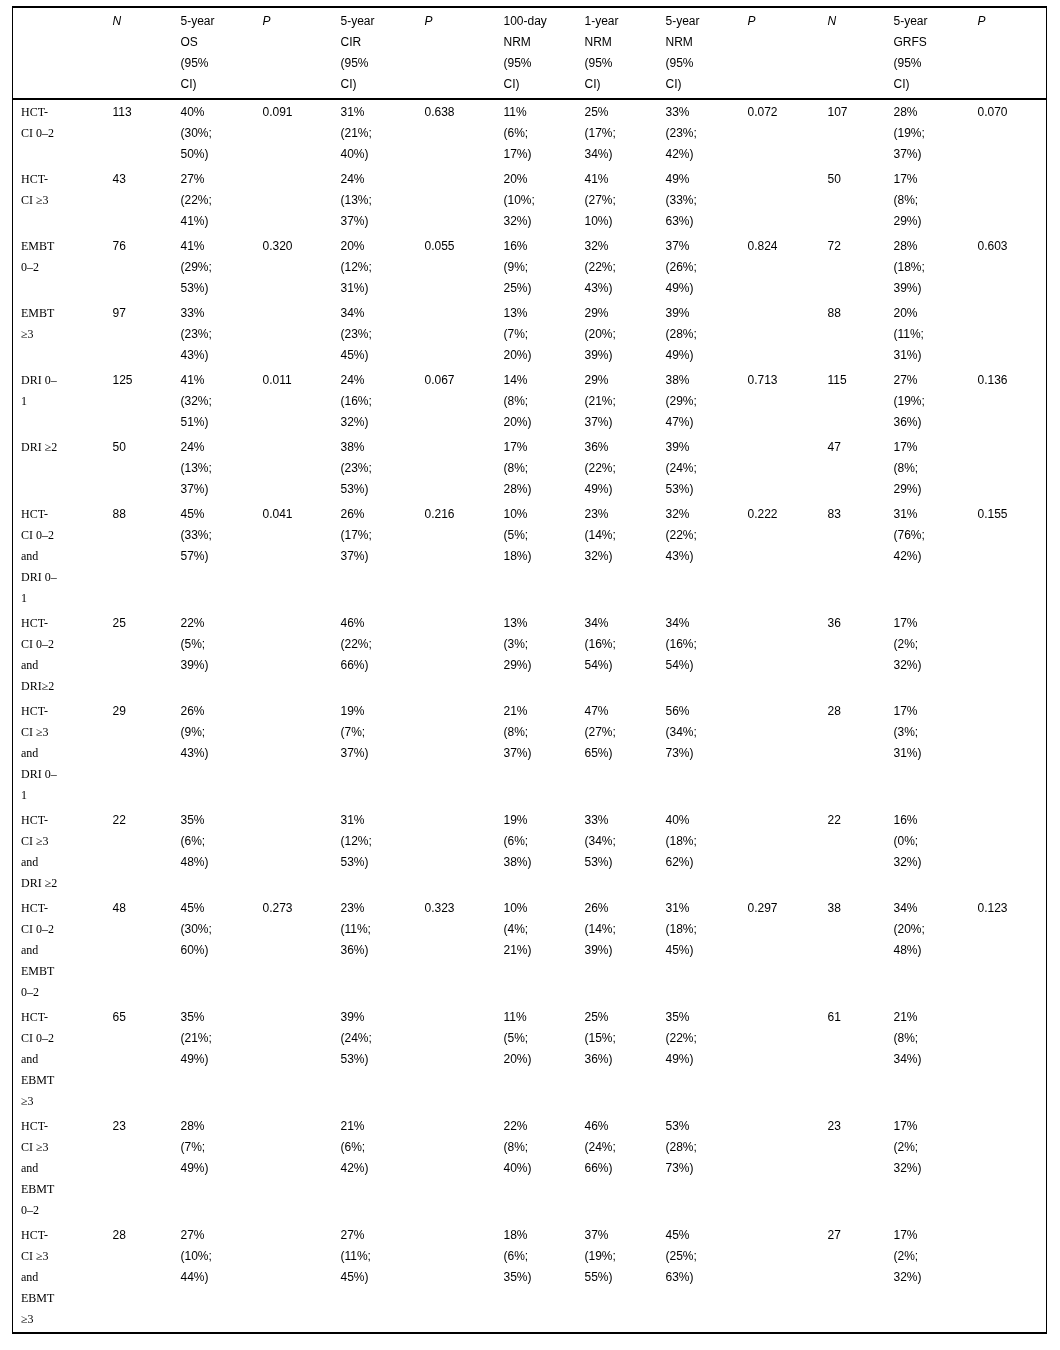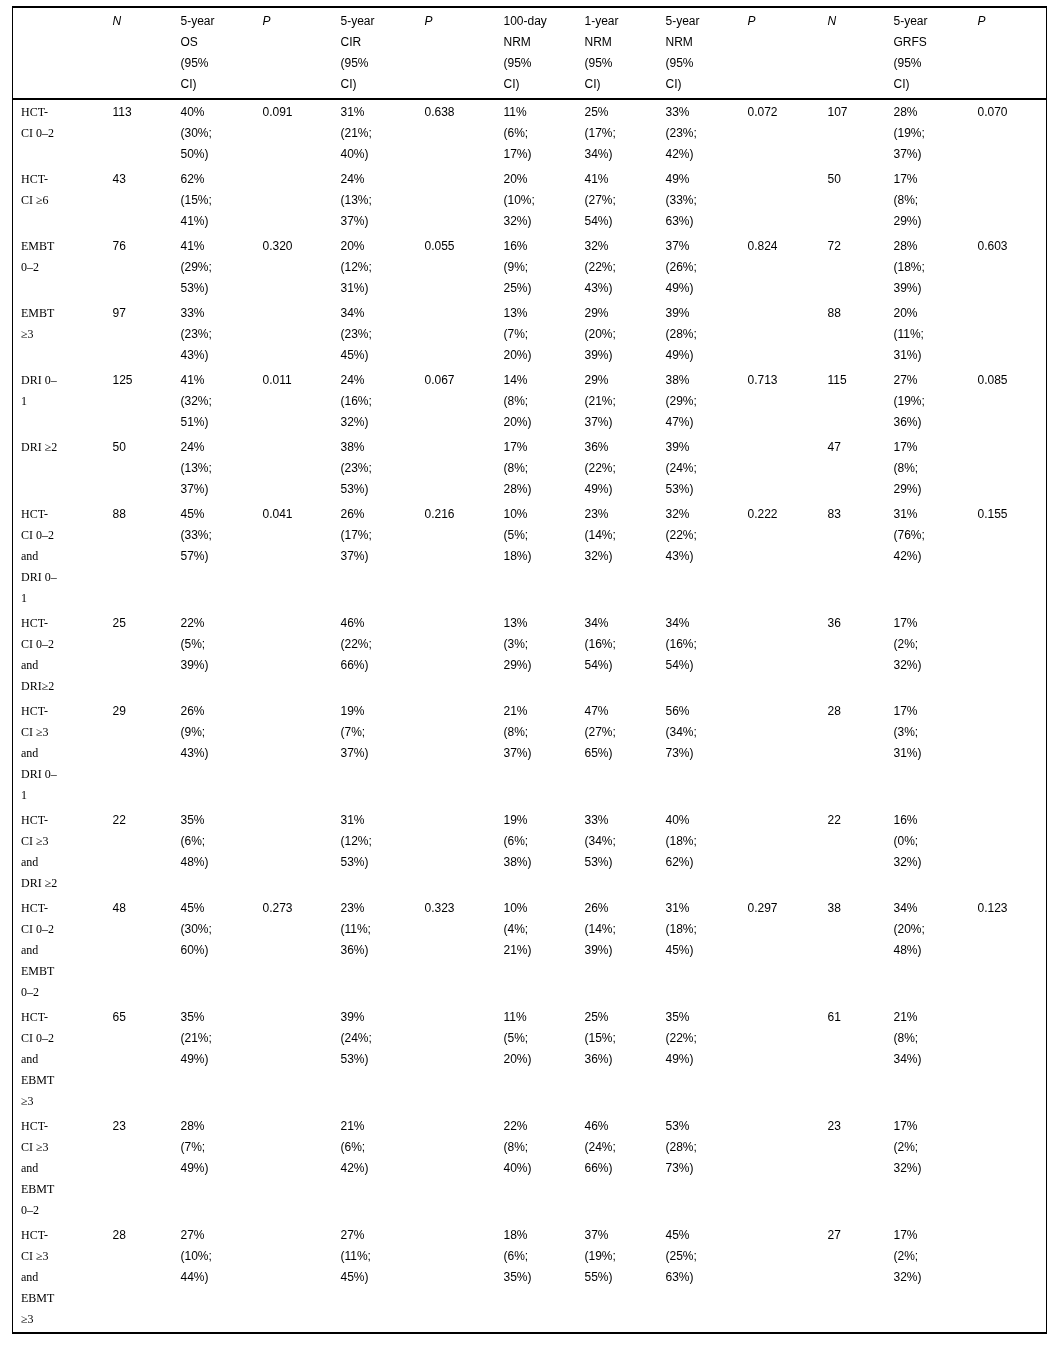--- a/index.html
+++ b/index.html
@@ -148,42 +148,42 @@
           </td>
           <td>
             <div class="cw">28% (19%; 37%)</div>
           </td>
           <td>
             <div class="cw">0.070</div>
           </td>
         </tr>
         <tr>
           <td>
-            <div class="cw lab">HCT-CI ≥6</div>
+            <div class="cw lab">HCT-CI ≥3</div>
           </td>
           <td>
             <div class="cw">43</div>
           </td>
           <td>
-            <div class="cw">62% (15%; 41%)</div>
+            <div class="cw">27% (22%; 41%)</div>
           </td>
           <td>
             <div class="cw"></div>
           </td>
           <td>
             <div class="cw">24% (13%; 37%)</div>
           </td>
           <td>
             <div class="cw"></div>
           </td>
           <td>
             <div class="cw">20% (10%; 32%)</div>
           </td>
           <td>
-            <div class="cw">41% (27%; 54%)</div>
+            <div class="cw">41% (27%; 10%)</div>
           </td>
           <td>
             <div class="cw">49% (33%; 63%)</div>
           </td>
           <td>
             <div class="cw"></div>
           </td>
           <td>
             <div class="cw">50</div>
           </td>
@@ -307,21 +307,21 @@
           <td>
             <div class="cw">0.713</div>
           </td>
           <td>
             <div class="cw">115</div>
           </td>
           <td>
             <div class="cw">27% (19%; 36%)</div>
           </td>
           <td>
-            <div class="cw">0.085</div>
+            <div class="cw">0.136</div>
           </td>
         </tr>
         <tr>
           <td>
             <div class="cw lab">DRI ≥2</div>
           </td>
           <td>
             <div class="cw">50</div>
           </td>
           <td>

